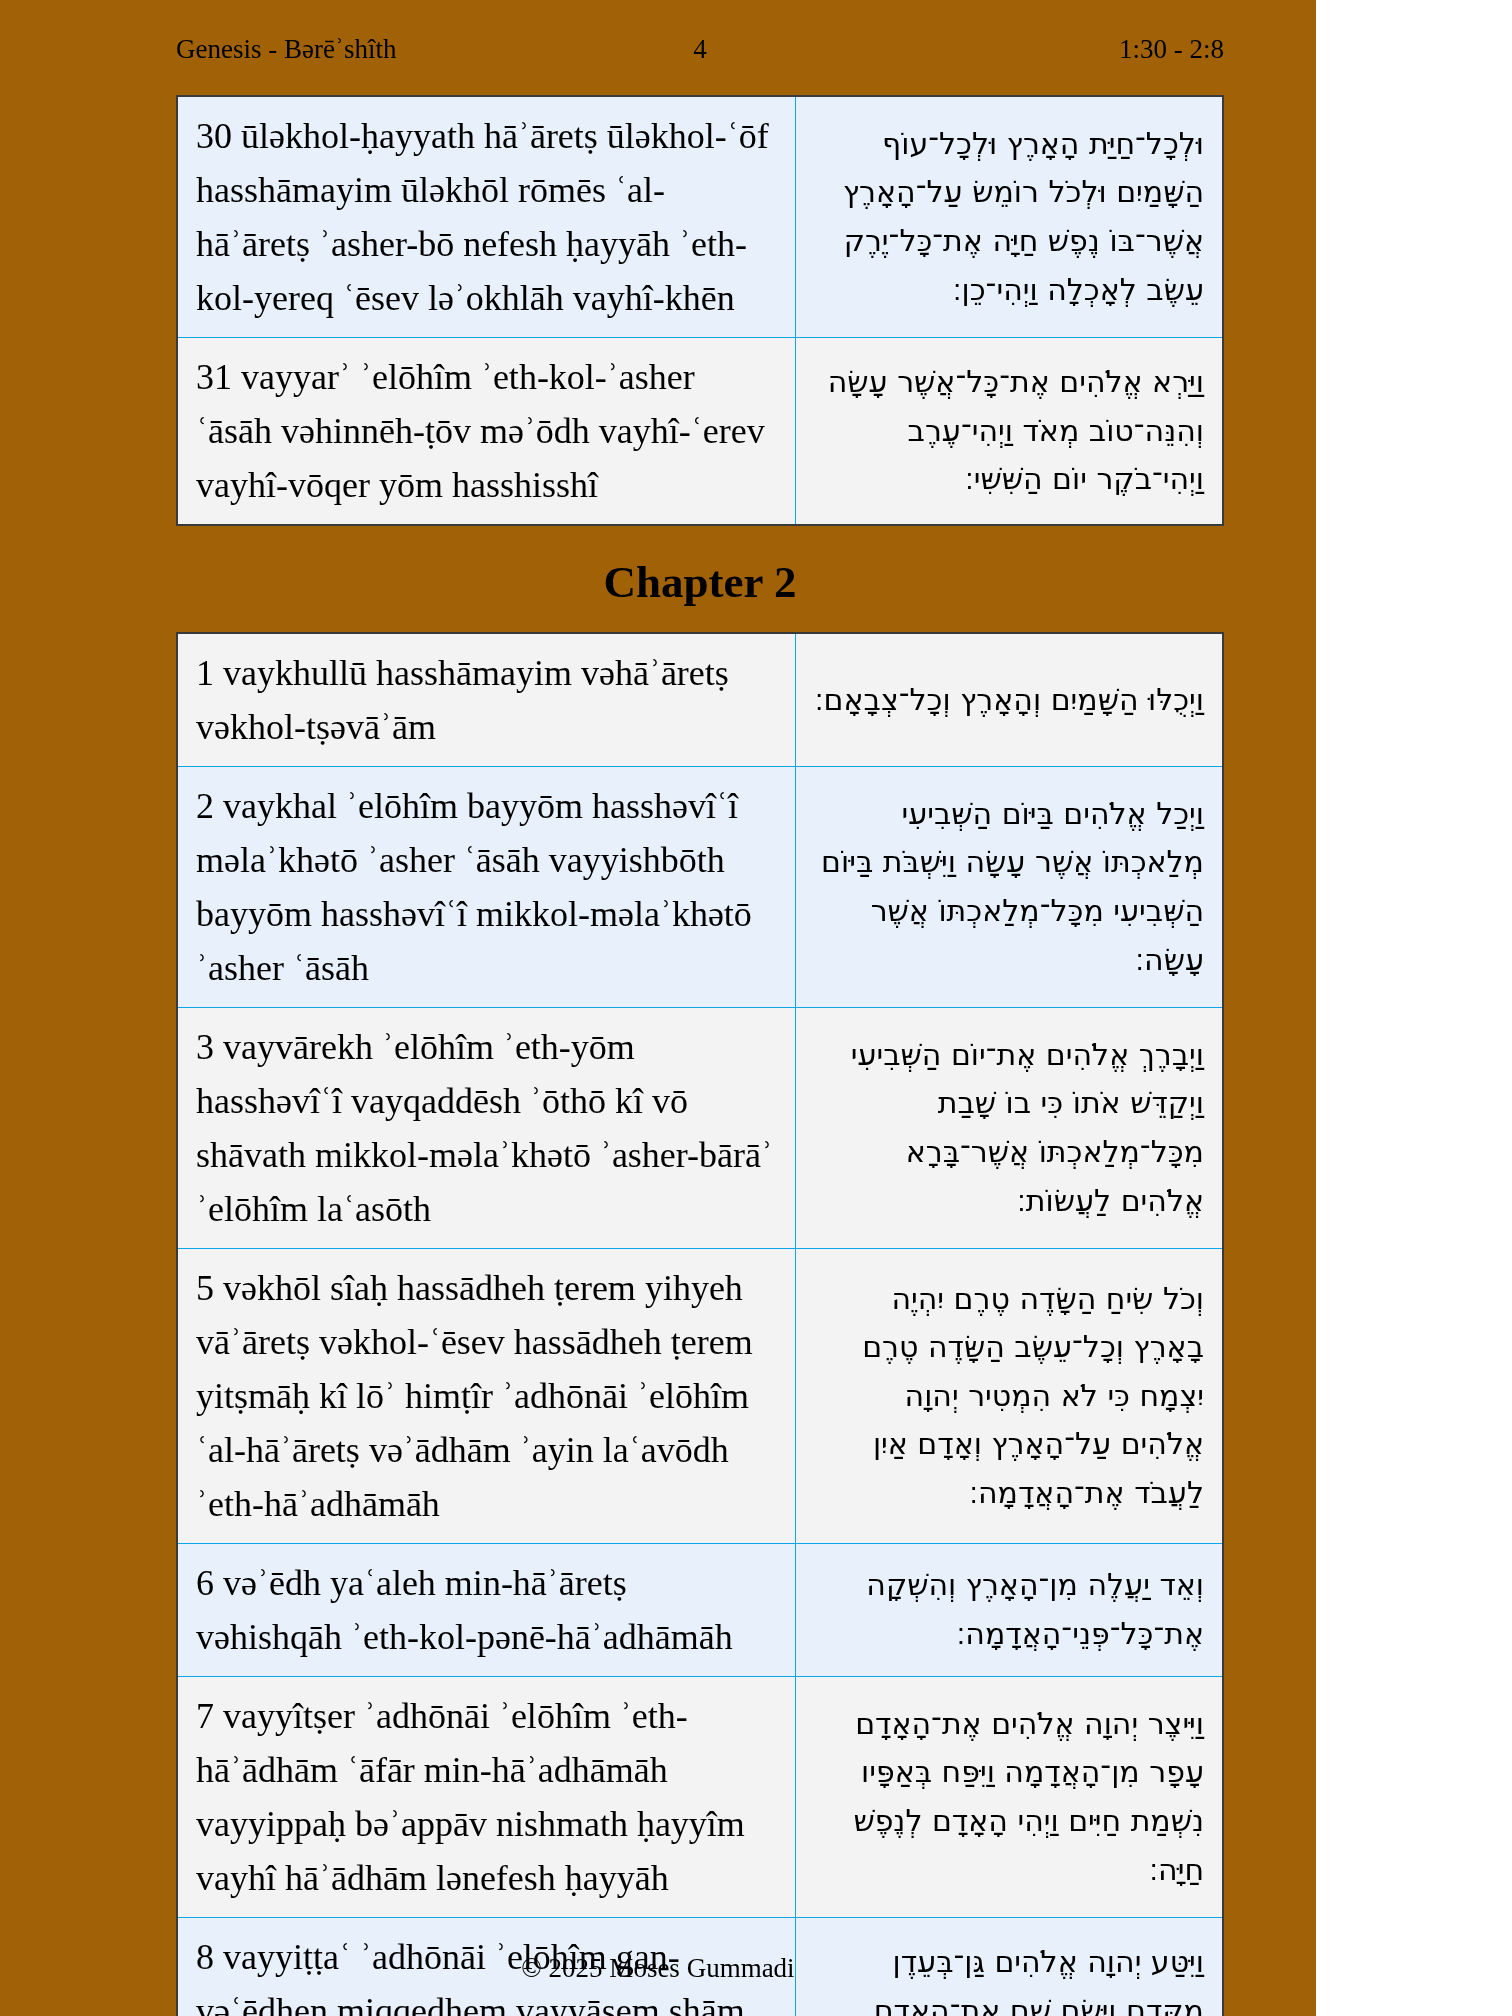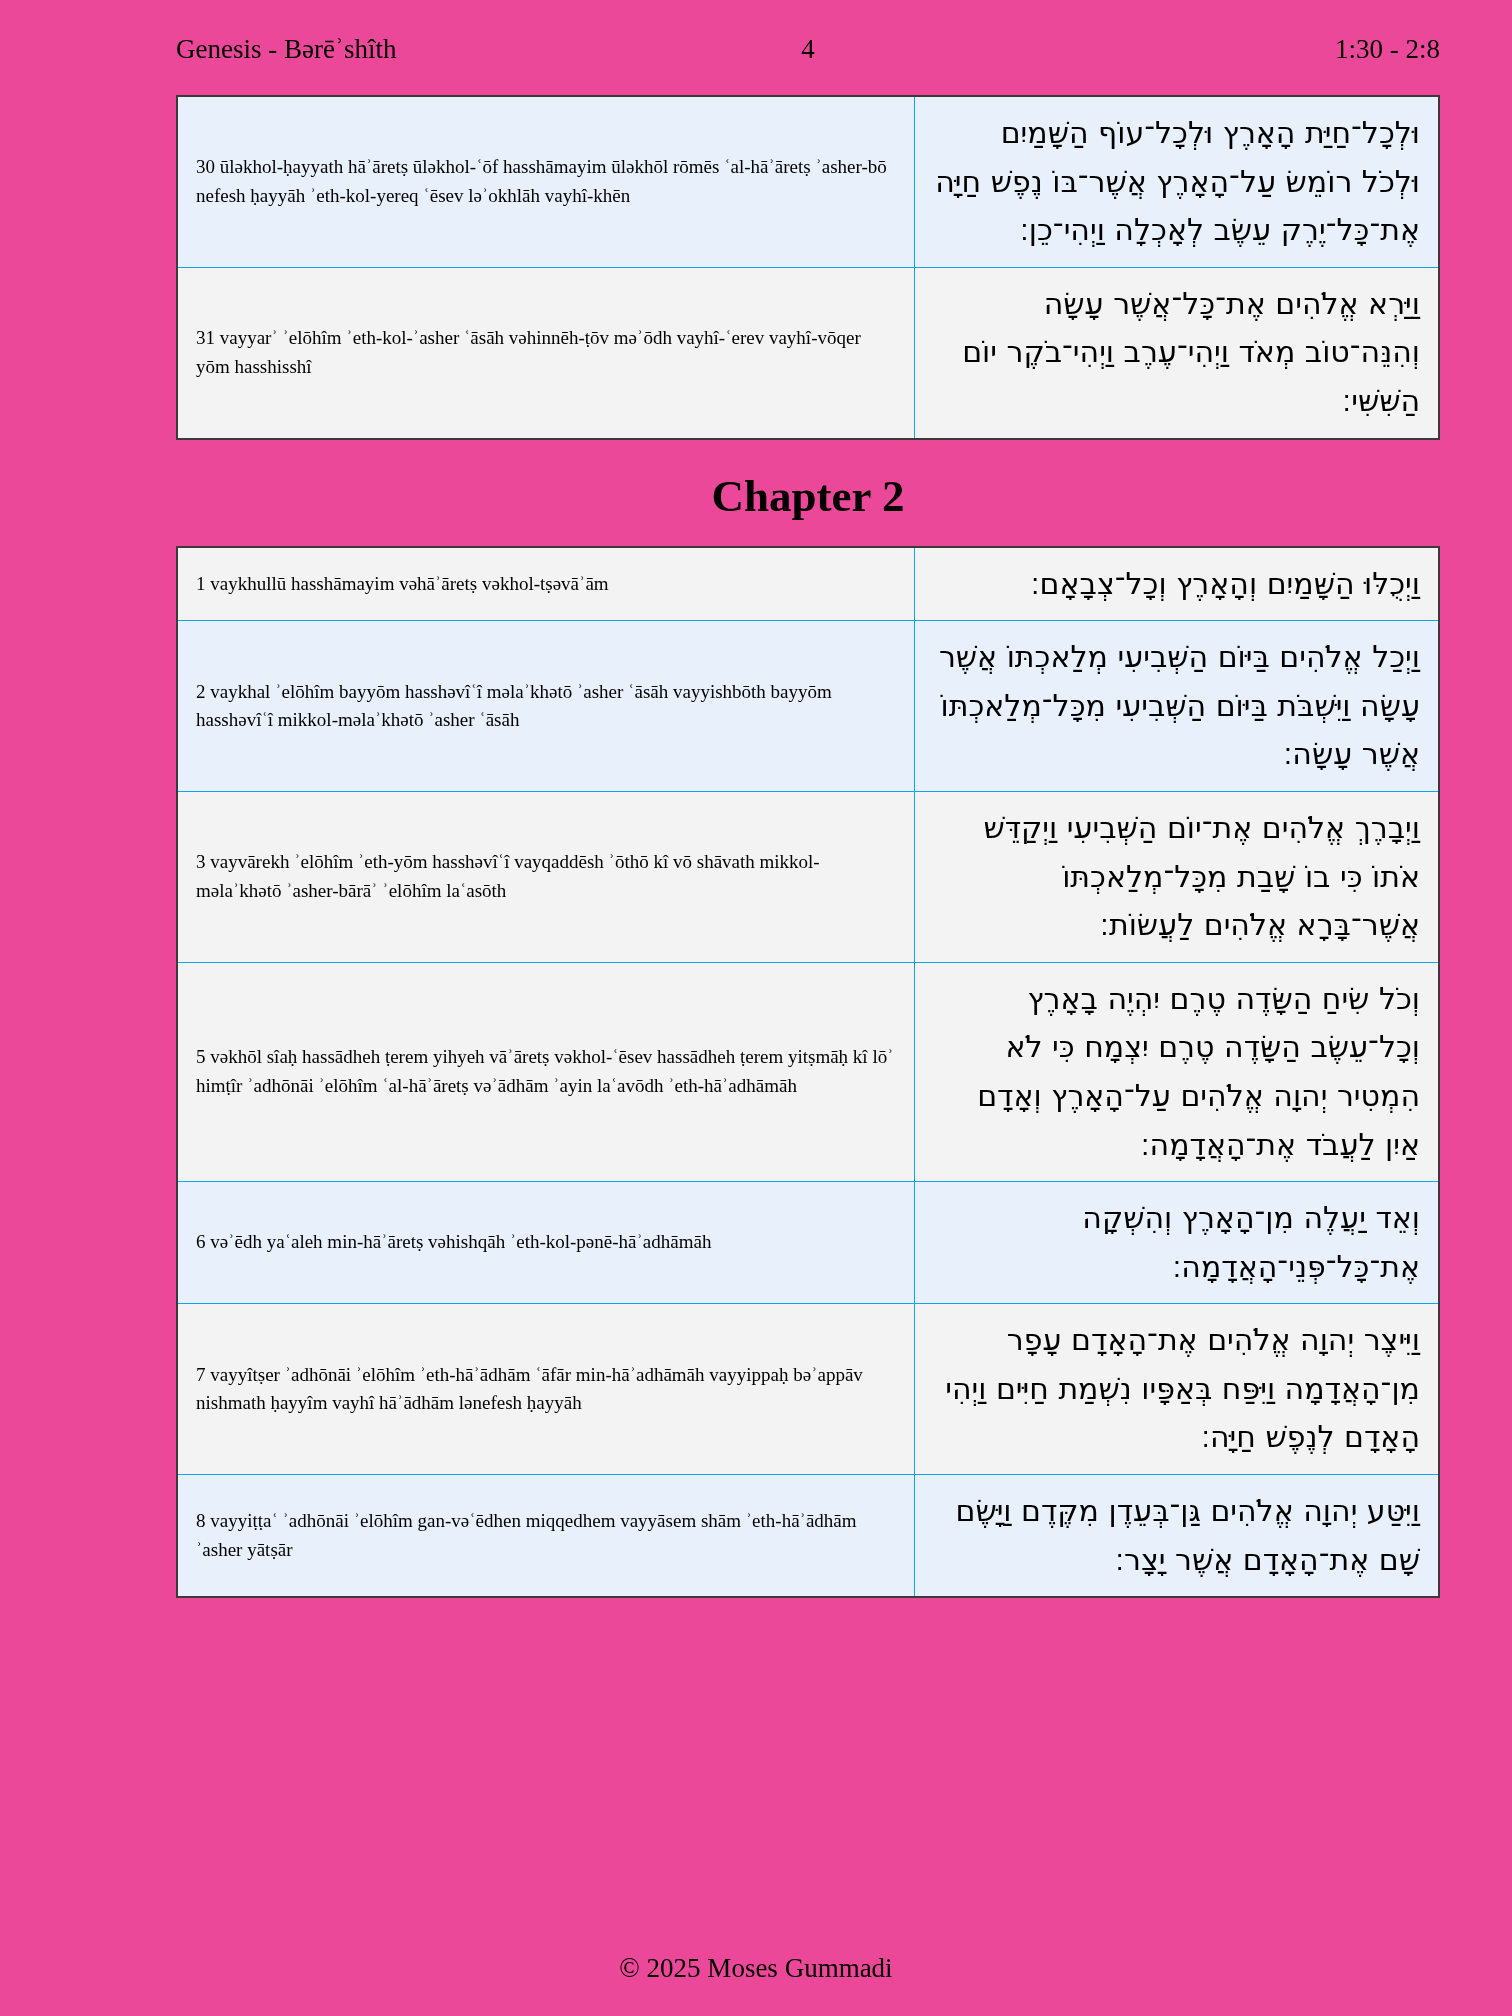--- a/index.html
+++ b/index.html
@@ -4,25 +4,25 @@
 <style>
   html, body {
     margin: 0;
     padding: 0;
     background: #ffffff;
     color: #000000;
     font-family: "Liberation Serif", serif;
   }
   .page {
     position: relative;
-    width: 1512px;
+    width: 1316px;
     height: 2016px;
     box-sizing: border-box;
-    padding: 34px 72px 0 176px;
-    background: #ec4899;
+    padding: 34px 92px 0 176px;
+    background: #a16207;
     overflow: hidden;
   }
   .page-header {
     display: flex;
     align-items: baseline;
     font-size: 27px;
     margin-bottom: 30px;
   }
   .page-header .hl { flex: 1; text-align: left; }
   .page-header .hc { flex: 1; text-align: center; }
@@ -34,21 +34,21 @@
     border: 2px solid #3a3a3a;
     table-layout: fixed;
   }
   table.verse-table td {
     border: 1px solid #0ea5e9;
     vertical-align: middle;
     padding: 12px 18px;
   }
   td.translit {
     width: 55.5%;
-    font-size: 19px;
+    font-size: 36px;
     line-height: 1.5;
     text-align: left;
   }
   td.hebrew {
     font-size: 30px;
     line-height: 1.62;
     text-align: right;
     direction: rtl;
     font-family: "DejaVu Sans", sans-serif;
   }

